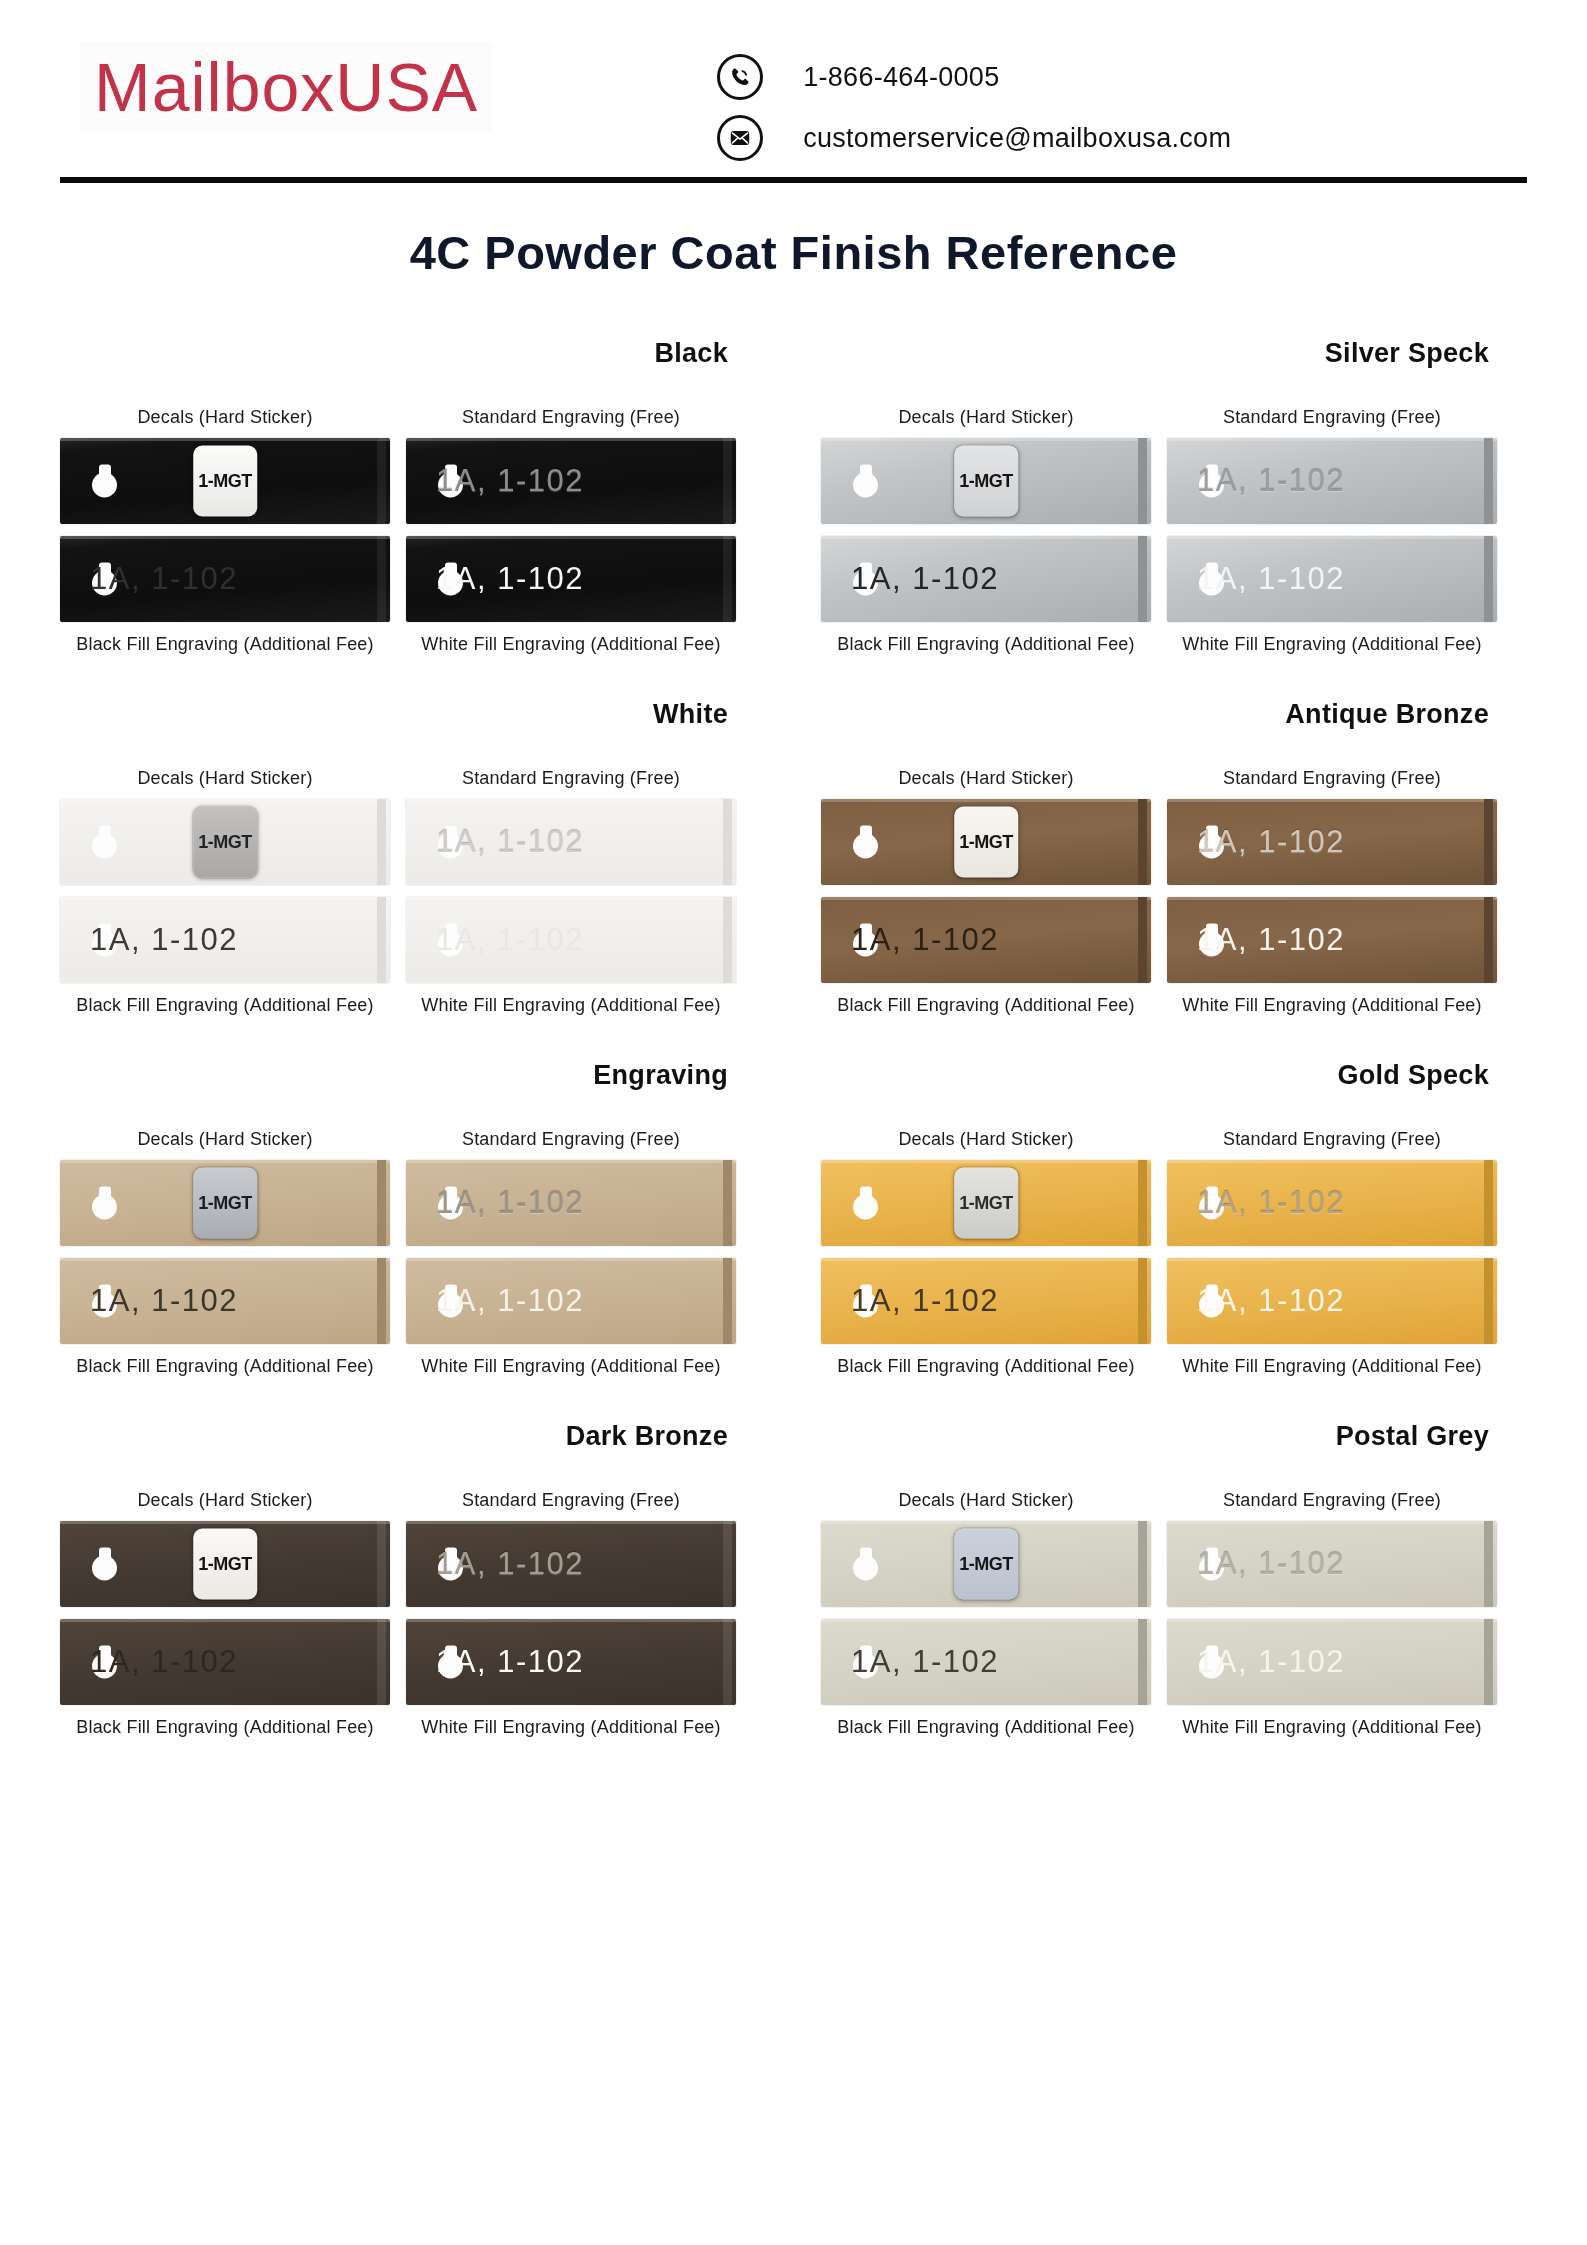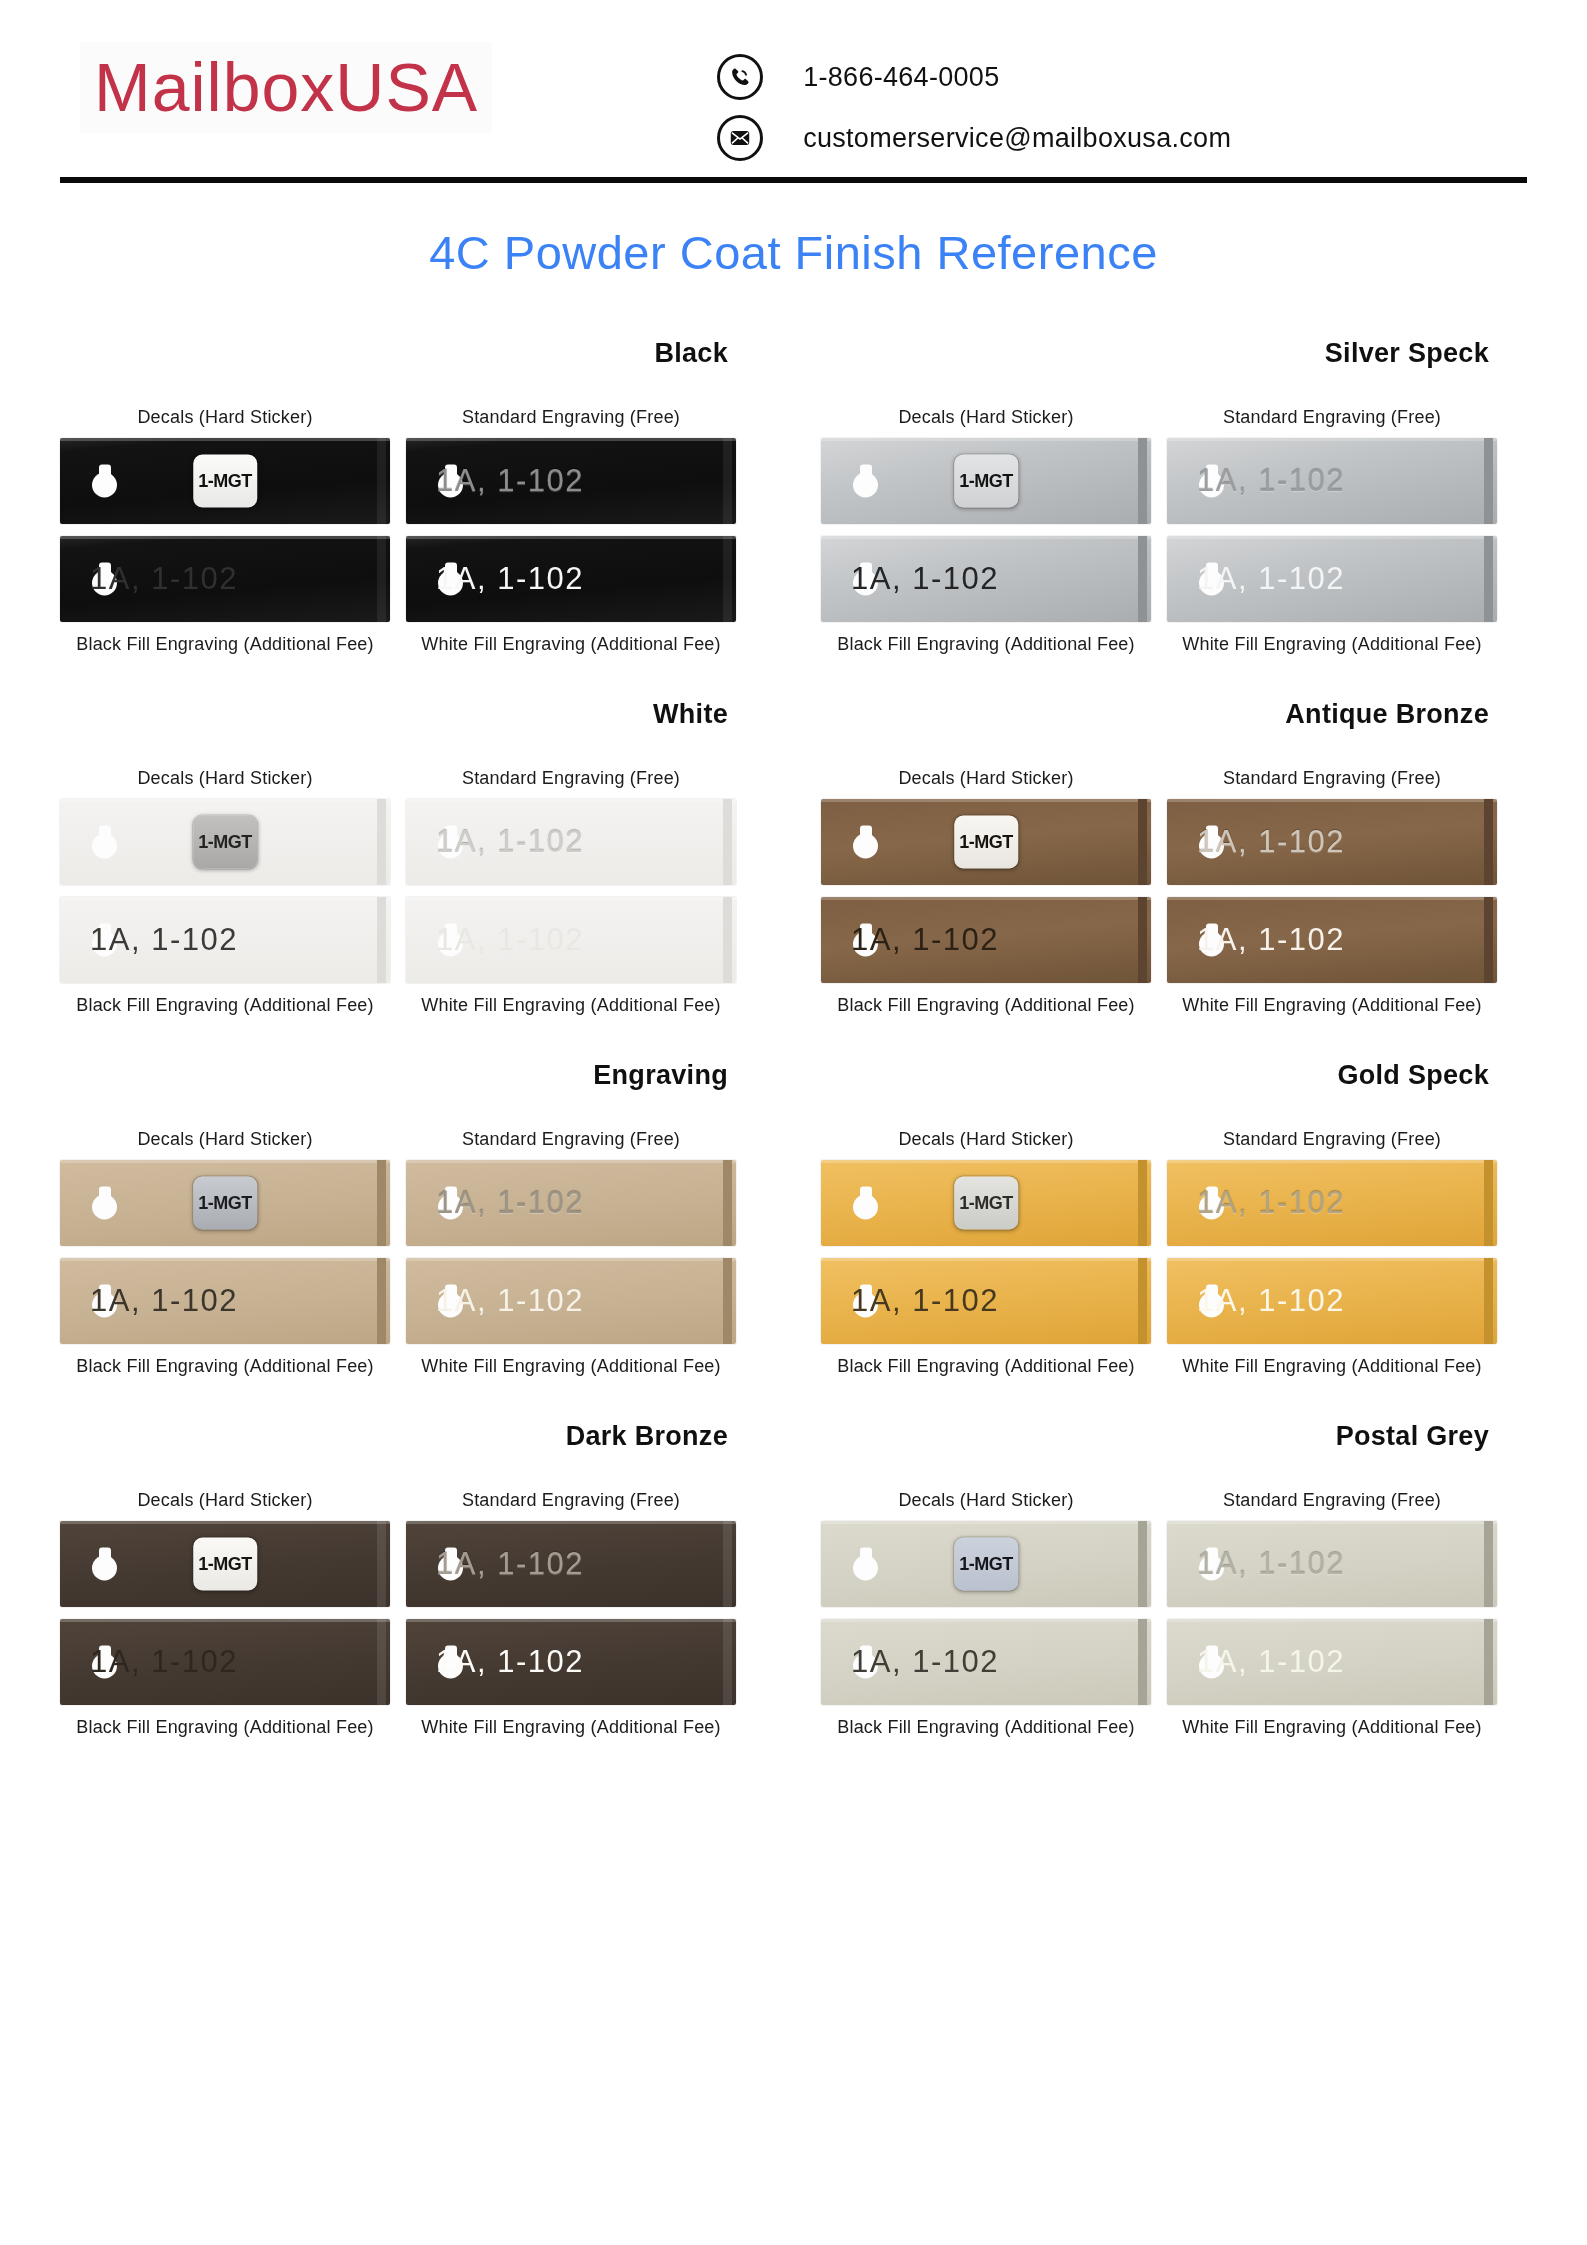--- a/index.html
+++ b/index.html
@@ -12,21 +12,21 @@
   .logo { font-size:68px; font-weight:400; letter-spacing:1px; padding:8px 14px; background:#fcfbfb; line-height:1.1; }
   .contact { margin-left:225px; padding-top:12px; display:flex; flex-direction:column; gap:15px; }
   .contact-row { display:flex; align-items:center; gap:40px; }
   .icon-circle { width:46px; height:46px; border:3px solid #111; border-radius:50%; display:flex; align-items:center; justify-content:center; flex:0 0 auto; }
   .icon-circle svg { width:26px; height:26px; display:block; }
   .contact-text { font-size:27px; color:#111; letter-spacing:0.3px; }
 
   .divider { height:6px; background:#0a0a0a; margin:16px 60px 0 60px; }
 
   
-  .doc-title { text-align:center; font-size:47px; font-weight:400; color:#3b82f6; margin:42px 0 58px 0; letter-spacing:0.5px; }
+  .doc-title { text-align:center; font-size:47px; font-weight:700; color:#0f172a; margin:42px 0 58px 0; letter-spacing:0.5px; }
 
   
   .finishes { display:grid; grid-template-columns:676px 676px; column-gap:85px; padding-left:52px; }
   .finish { margin-bottom:44px; }
   .finish-title { text-align:right; font-size:27px; font-weight:700; color:#101010; margin-bottom:38px; letter-spacing:0.3px; }
   .finish-grid { display:grid; grid-template-columns:330px 330px; column-gap:16px; row-gap:12px;padding-left:8px; }
   .cell-label { font-size:18px; color:#1b1b1b; text-align:center; letter-spacing:0.2px; }
   .cell-top .cell-label { margin-bottom:10px; }
   .cell-bottom .cell-label { margin-top:12px; }
 
@@ -34,21 +34,21 @@
   .plate { position:relative; width:330px; height:86px; border-radius:2px; background:var(--plate-bg); box-shadow:0 0 0 1px rgba(0,0,0,0.05); }
   .plate::before { content:""; position:absolute; left:0; right:0; top:0; height:3px; background:rgba(255,255,255,0.22); border-radius:2px 2px 0 0; }
   .plate::after  { content:""; position:absolute; top:0; bottom:0; right:4px; width:9px; background:var(--plate-edge); }
   .keyhole { position:absolute; left:32px; top:50%; transform:translateY(-50%); width:25px; height:33px; }
   .kh-slot { position:absolute; left:50%; top:0; transform:translateX(-50%); width:12px; height:15px; background:#fdfdfd; border-radius:3px; }
   .kh-circle { position:absolute; left:0; bottom:0; width:25px; height:25px; border-radius:50%; background:#fdfdfd; }
   .plate-num { position:absolute; left:30px; right:10px; top:50%; transform:translateY(-50%); text-align:left; font-size:31px; letter-spacing:1.5px; white-space:nowrap; }
   .plate-standard .plate-num { color:var(--std-color); text-shadow:0 1px 1px rgba(255,255,255,0.28), 0 -1px 1px rgba(0,0,0,0.28); }
   .plate-blackfill .plate-num { color:var(--black-color); }
   .plate-whitefill .plate-num { color:var(--white-color); }
-  .decal-sticker { position:absolute; left:50%; top:50%; transform:translate(-50%,-50%); min-width:58px; height:53px; padding:0 5px; border-radius:9px; display:flex; align-items:center; justify-content:center; background:var(--decal-bg); color:var(--decal-color); font-size:18px; font-weight:700; letter-spacing:-0.5px; box-shadow:0 1px 4px rgba(0,0,0,0.35), 0 0 0 1px rgba(0,0,0,0.12); }
+  .decal-sticker { position:absolute; left:50%; top:50%; transform:translate(-50%,-50%); min-width:58px; height:71px; padding:0 5px; border-radius:9px; display:flex; align-items:center; justify-content:center; background:var(--decal-bg); color:var(--decal-color); font-size:18px; font-weight:700; letter-spacing:-0.5px; box-shadow:0 1px 4px rgba(0,0,0,0.35), 0 0 0 1px rgba(0,0,0,0.12); }
 </style>
 </head>
 <body>
 
 <div class="page">
 
   <div class="header">
     <div class="logo" style="color: rgb(194, 51, 73);">MailboxUSA</div>
     <div class="contact">
       <div class="contact-row">

